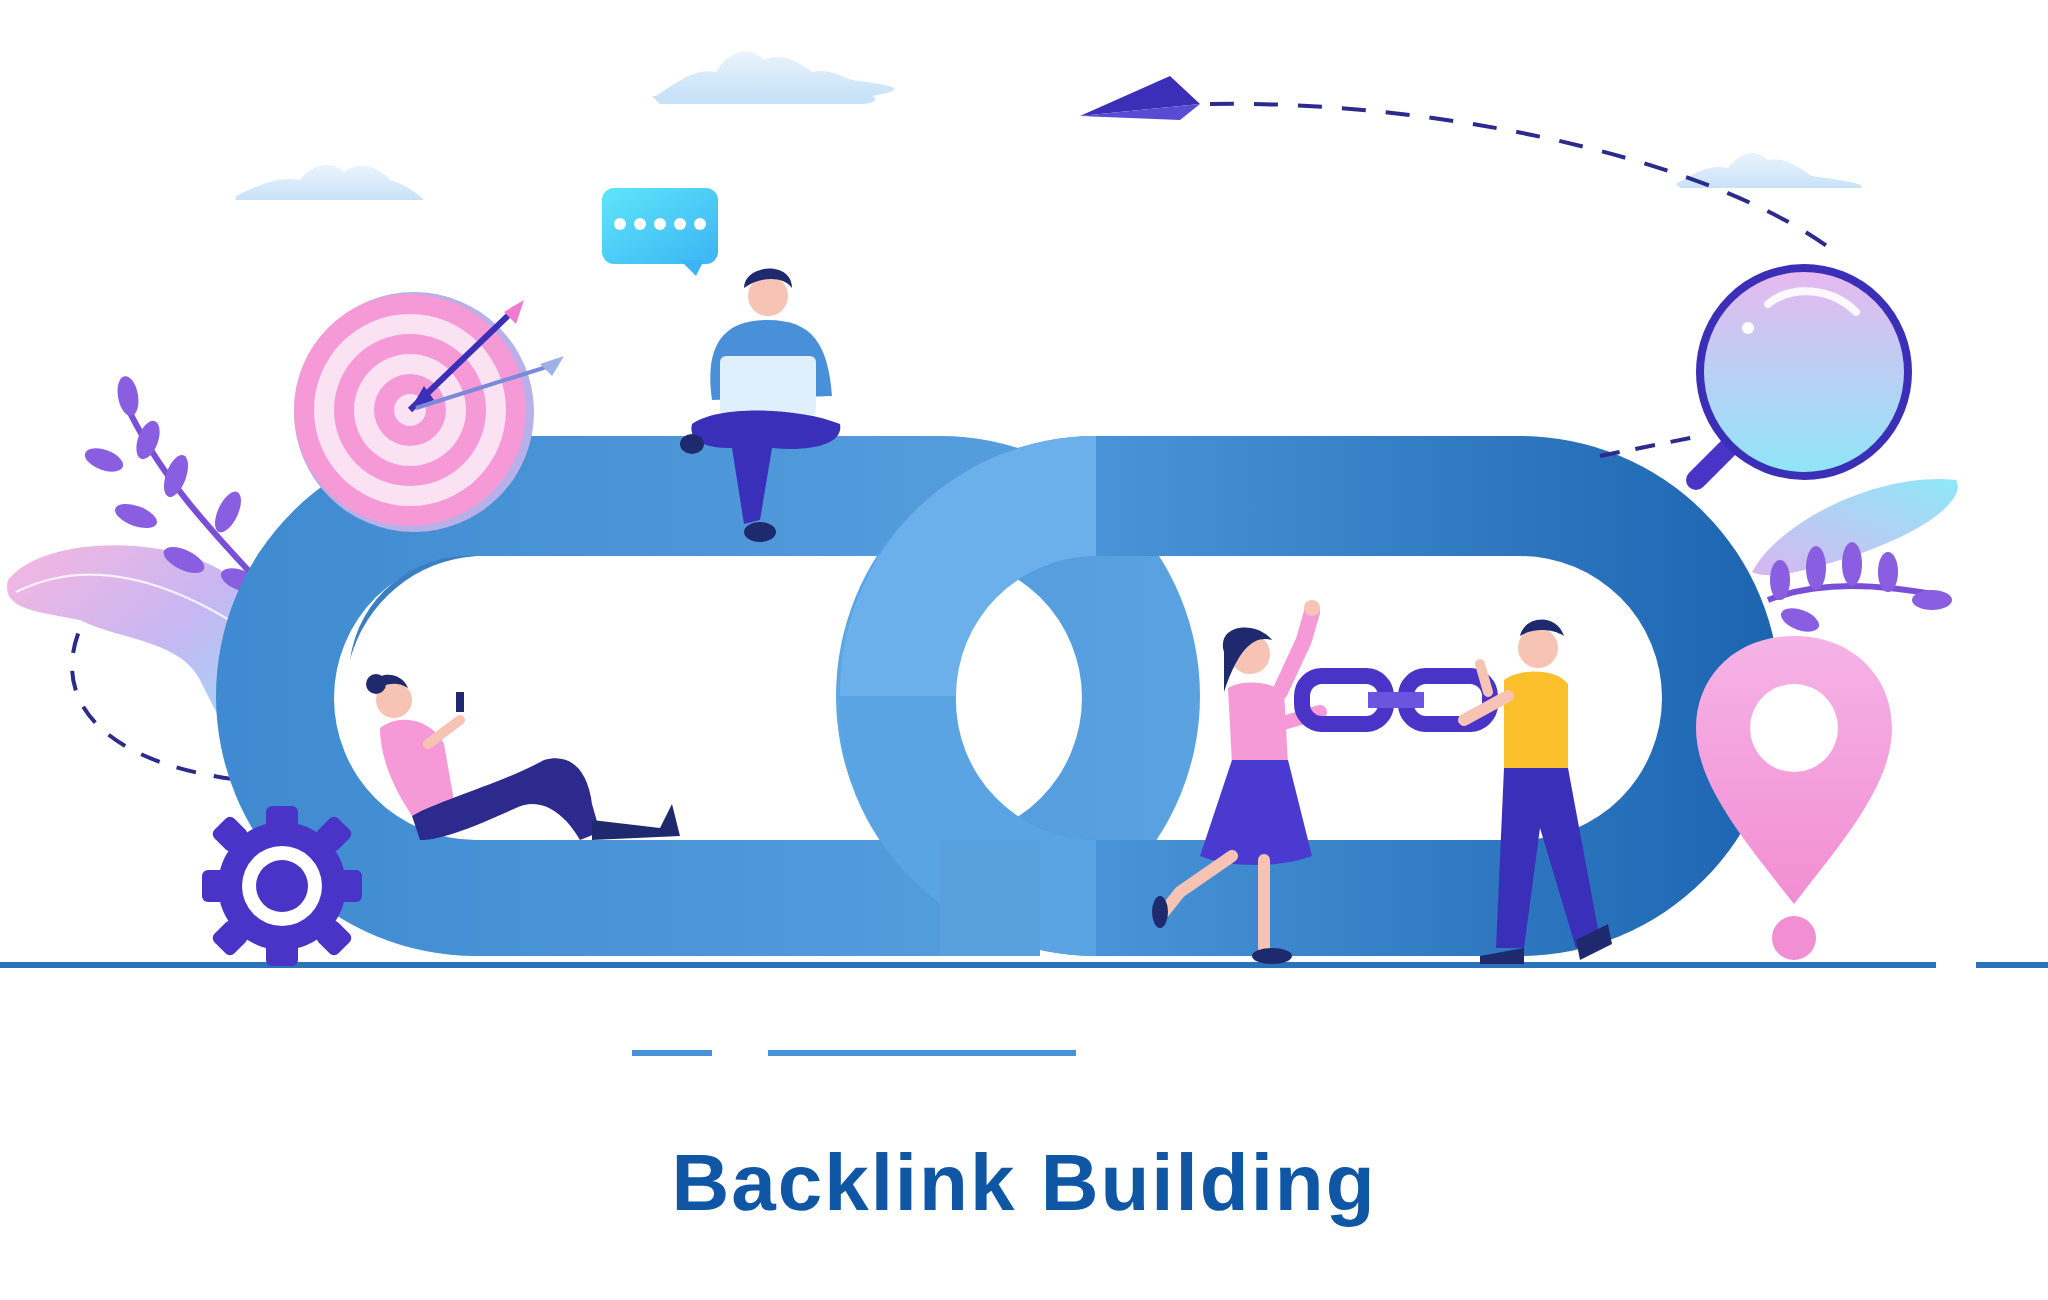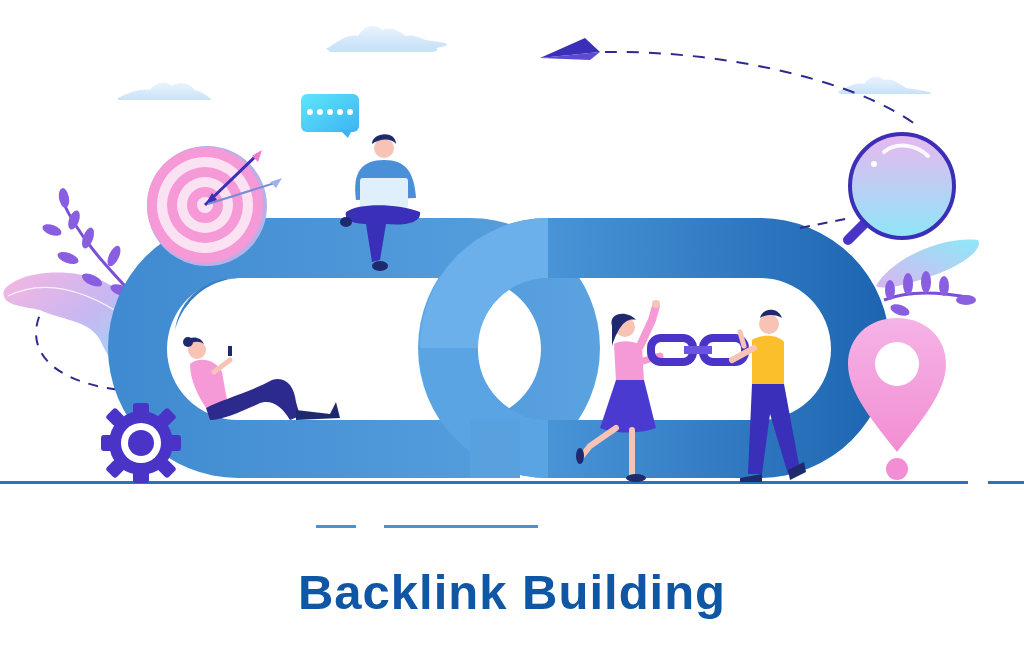--- a/index.html
+++ b/index.html
@@ -1,18 +1,18 @@
 <!DOCTYPE html>
 <html><head>
 <meta charset="utf-8">
 <style>
   html,body{margin:0;padding:0;background:#ffffff;}
   body{width:1024px;height:650px;position:relative;overflow:hidden;font-family:"Liberation Sans","DejaVu Sans",sans-serif;}
   #art{position:absolute;left:0;top:0;width:1024px;height:650px;}
-  .title{position:absolute;left:0;top:552px;width:1024px;text-align:center;font-weight:bold;font-size:49px;letter-spacing:1px;color:#0f56a4;line-height:80px;}
+  .title{position:absolute;left:0;top:552px;width:1024px;text-align:center;font-weight:bold;font-size:40px;letter-spacing:1px;color:#0f56a4;line-height:80px;}
 </style>
 </head>
 <body>
 
 <svg id="art" viewBox="0 0 1024 650" xmlns="http://www.w3.org/2000/svg">
   <defs>
     <linearGradient id="chainL" x1="0" y1="0" x2="1" y2="0">
       <stop offset="0" stop-color="#3f8ad0"></stop>
       <stop offset="1" stop-color="#5aa2e0"></stop>
     </linearGradient>

